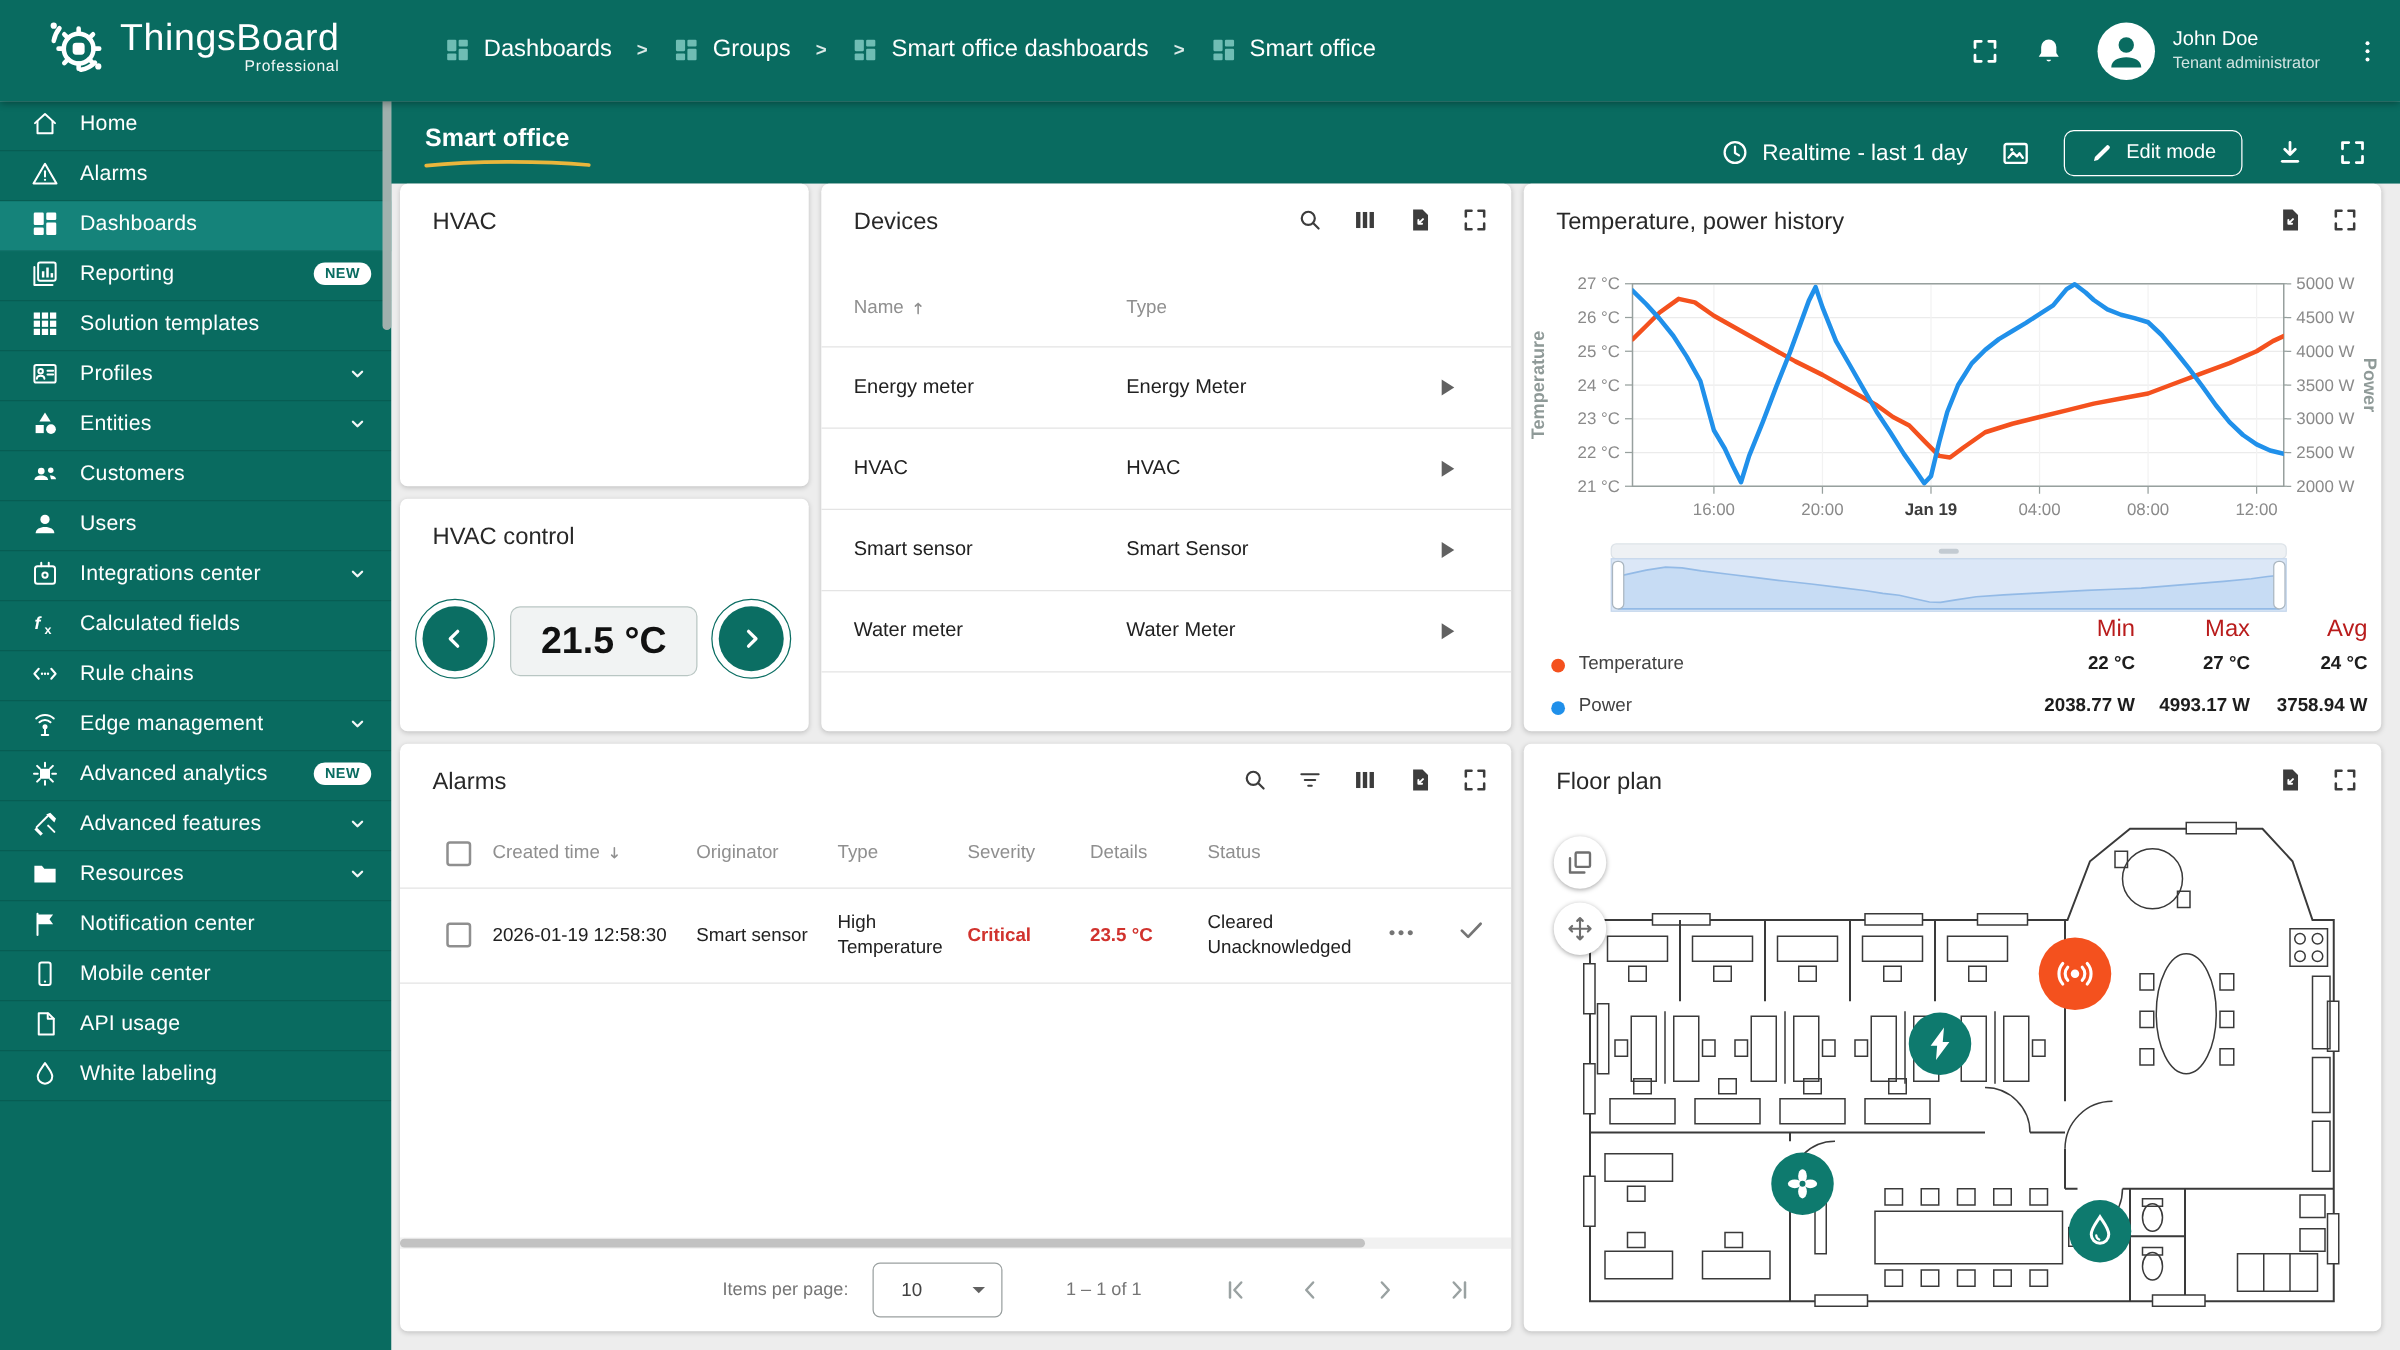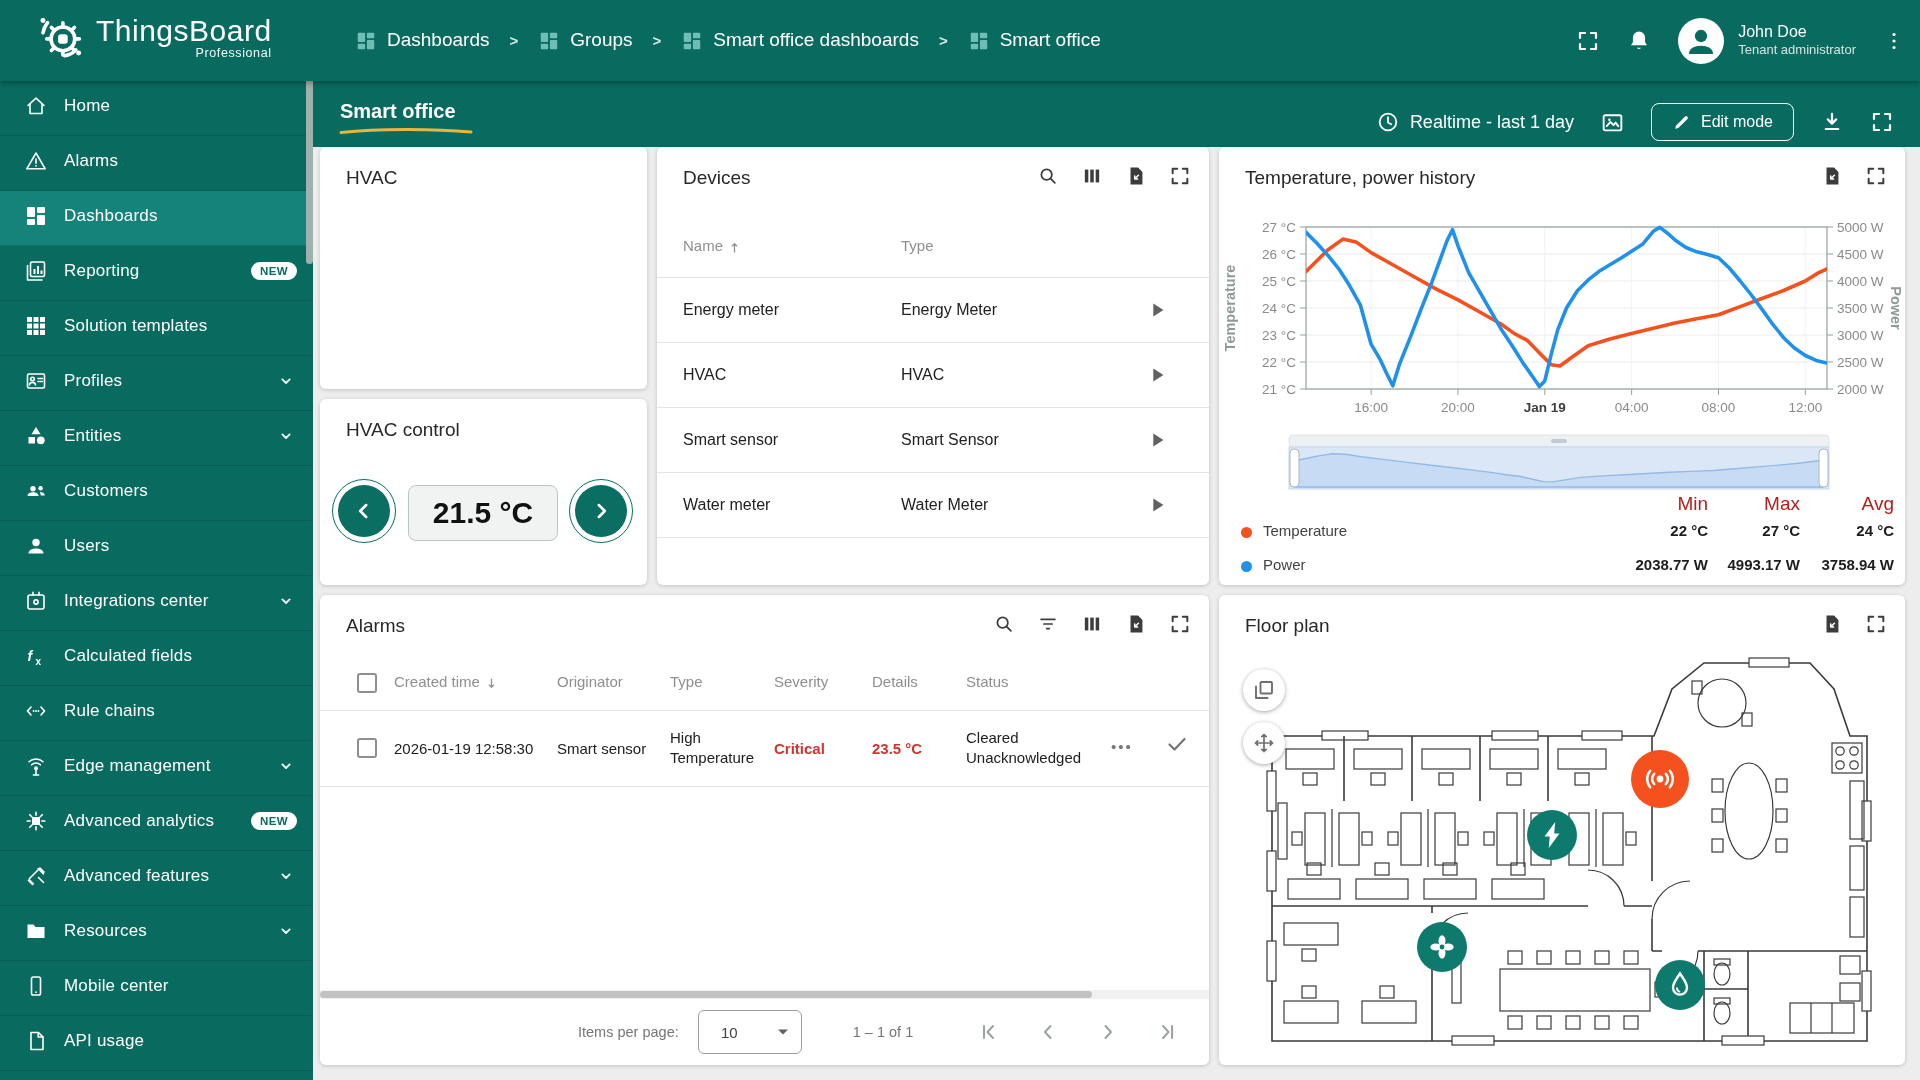--- a/index.html
+++ b/index.html
@@ -20,21 +20,21 @@
   #header-right { position:absolute; right:14px; top:0; height:81px; display:flex; align-items:center; gap:26px; }
   .hbtn { color:#fff; display:flex; align-items:center; justify-content:center; cursor:pointer; }
   #avatar { width:46px; height:46px; border-radius:50%; background:#fff; color:#096b60;
     display:flex; align-items:center; justify-content:center; }
   #user-block { line-height:1.25; margin-left:-12px; }
   #user-name { font-size:16px; }
   #user-role { font-size:13px; color:rgba(255,255,255,.82); }
 
   
   #sidebar { position:absolute; left:0; top:81px; width:313px; height:999px; background:#096b60; overflow:hidden; z-index:10; }
-  .side-item { height:55px; display:flex; align-items:center; padding:0 16px 4px 24px;
+  .side-item { height:40px; display:flex; align-items:center; padding:0 16px 4px 24px;
     border-bottom:1px solid rgba(0,0,0,.13); color:#fff; cursor:pointer; position:relative; }
   .side-item.active { background:#15837a; }
   .side-icon { width:24px; height:24px; margin-right:16px; flex:0 0 24px; }
   .side-label { font-size:17px; font-weight:500; letter-spacing:.2px; flex:1; white-space:nowrap; }
   .side-badge { background:#fff; color:#096b60; font-size:11.5px; font-weight:bold; border-radius:11px; padding:3px 9px; letter-spacing:.4px; }
   .side-chevron { color:#fff; opacity:.95; }
   #side-scrollbar { position:absolute; left:306px; top:4px; width:7px; height:260px; border-radius:4px; background:#a9b4b1; opacity:.95; z-index:11; }
 
   
   #titlebar { position:absolute; left:313px; top:81px; width:1607px; height:66px; background:#096b60; color:#fff; }
@@ -353,20 +353,27 @@
         </svg></span>
     </div>
     <div class="side-item">
       <span class="side-icon"><svg class="ic" width="24" height="24" viewBox="0 0 24 24" fill="none" stroke="currentColor" stroke-width="1.6" stroke-linecap="round" stroke-linejoin="round">
           <path d="M3.5 5.5h6l2 2.5h9V19h-17Z" fill="currentColor" stroke="none"></path>
         </svg></span>
       <span class="side-label">Resources</span>
       <span class="side-chevron"><svg class="ic" width="22" height="22" viewBox="0 0 24 24" fill="none" stroke="currentColor" stroke-width="2" stroke-linecap="round" stroke-linejoin="round">
           <path d="M8 10.2l4 4 4-4"></path>
         </svg></span>
+    </div>
+    <div class="side-item">
+      <span class="side-icon"><svg class="ic" width="24" height="24" viewBox="0 0 24 24" fill="none" stroke="currentColor" stroke-width="1.6" stroke-linecap="round" stroke-linejoin="round">
+          <path d="M6 21V4"></path>
+          <path d="M6 4.5h12.5l-2.9 3.9 2.9 3.9H6Z" fill="currentColor" stroke="none"></path>
+        </svg></span>
+      <span class="side-label">Notification center</span>
     </div>
     <div class="side-item">
       <span class="side-icon"><svg class="ic" width="24" height="24" viewBox="0 0 24 24" fill="none" stroke="currentColor" stroke-width="1.6" stroke-linecap="round" stroke-linejoin="round">
           <rect x="7.5" y="3" width="9" height="18" rx="1.8"></rect>
           <circle cx="12" cy="18.2" r="0.9" fill="currentColor" stroke="none"></circle>
         </svg></span>
       <span class="side-label">Mobile center</span>
     </div>
     <div class="side-item">
       <span class="side-icon"><svg class="ic" width="24" height="24" viewBox="0 0 24 24" fill="none" stroke="currentColor" stroke-width="1.6" stroke-linecap="round" stroke-linejoin="round">

